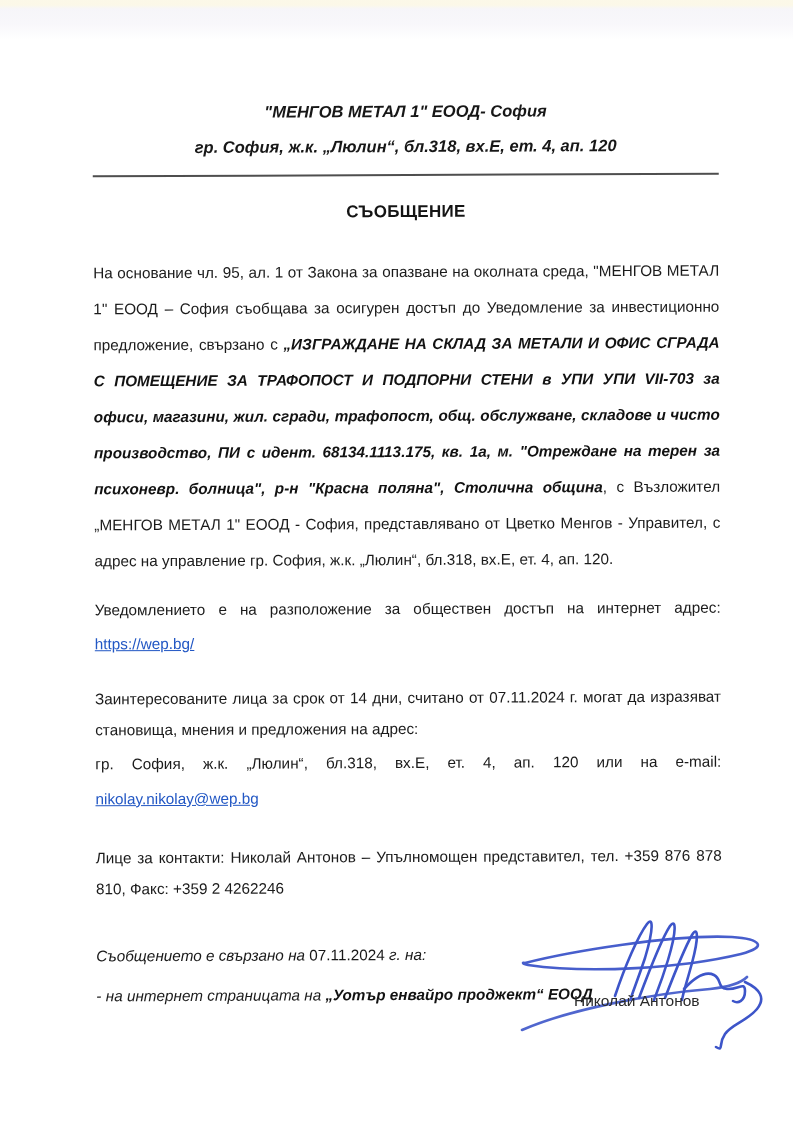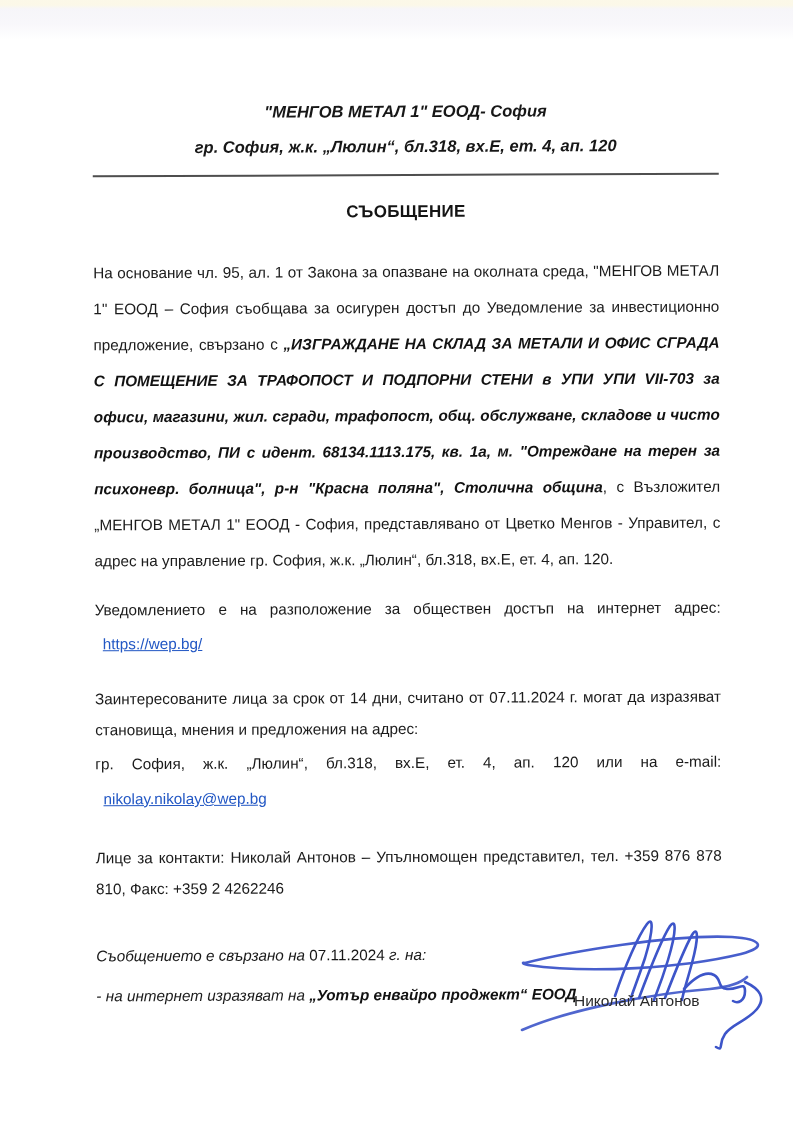--- a/index.html
+++ b/index.html
@@ -34,21 +34,20 @@
   .force-last{text-align:justify;text-align-last:justify;}
   .p1{margin-top:32px;line-height:36px;}
   .bi{font-weight:bold;font-style:italic;color:#121212;}
   .p2{margin-top:16px;line-height:30px;}
   .p3a{margin-top:24px;line-height:31px;}
   .p3b{margin-top:2px;line-height:33px;}
   .link{
     color:#2257c4;
     text-decoration:underline;
     cursor:pointer;
-    margin-left:8px;
   }
   .linkline{margin-top:4px;line-height:30px;font-size:15.3px;}
   .p4{margin-top:28px;line-height:31px;}
   .p5{margin-top:40px;line-height:24px;font-style:italic;color:#181818;}
   .p5 .date{font-style:normal;}
   .p6{margin-top:16px;line-height:24px;font-style:italic;}
   .sig-wrap{
     position:absolute;left:498px;top:916px;width:296px;height:150px;
   }
   .sig-svg{position:absolute;left:0;top:0;}
@@ -80,21 +79,21 @@
     <div class="linkline"><a class="link">https://wep.bg/</a></div>
 
     <p class="body-text just p3a">Заинтересованите лица за срок от 14 дни, считано от 07.11.2024 г. могат да изразяват становища, мнения и предложения на адрес:</p>
     <p class="body-text force-last p3b">гр. София, ж.к. „Люлин“, бл.318, вх.Е, ет. 4, ап. 120 или на e-mail:</p>
     <div class="linkline"><a class="link">nikolay.nikolay@wep.bg</a></div>
 
     <p class="body-text just p4">Лице за контакти: Николай Антонов – Упълномощен представител, тел. +359 876 878 810, Факс: +359 2 4262246</p>
 
     <p class="body-text p5"><span>Съобщението е свързано на </span><span class="date">07.11.2024</span><span> г. на:</span></p>
 
-    <p class="body-text p6"><span>- на интернет изразяват на </span><span class="bi">„Уотър енвайро проджект“ ЕООД</span></p>
+    <p class="body-text p6"><span>- на интернет страницата на </span><span class="bi">„Уотър енвайро проджект“ ЕООД</span></p>
 
   </div>
 
   <div class="sig-wrap">
     <svg class="sig-svg" width="296" height="150" viewBox="0 0 296 150">
       <g fill="none" stroke="#3d55c9" stroke-width="2.6" stroke-linecap="round" stroke-linejoin="round">
 
         <path d="M27,47 C70,36 175,18 234,21 C263,23 270,31 243,38 C185,52 92,58 30,49 C24,48 24,46 27,47" opacity="0.95"></path>
 
         <path d="M117,80 C127,50 140,20 149,8 C155,0 156,12 147,42 C139,66 135,75 133,82"></path>

